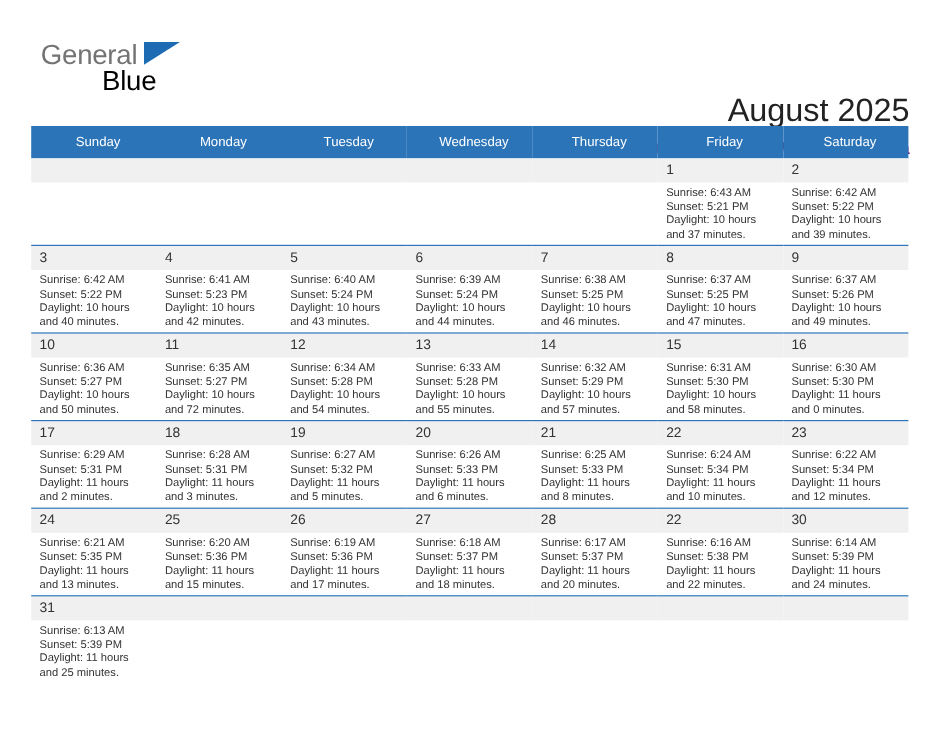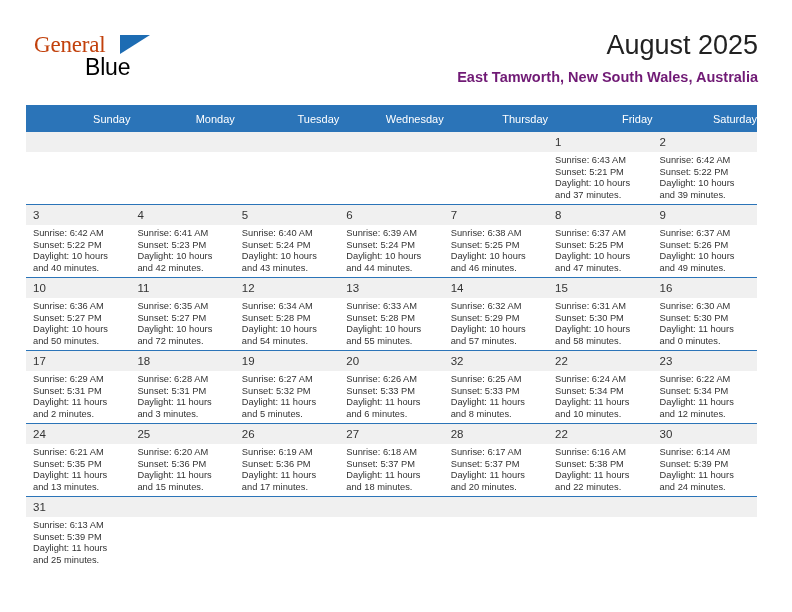--- a/index.html
+++ b/index.html
@@ -35,22 +35,22 @@
     top: 4px;
     width: 170px;
     height: 58px;
   }
   .logo-general {
     position: absolute;
     left: 0;
     top: 0;
     font-size: 23px;
     letter-spacing: -0.2px;
-    color: #c2410c;
-    font-family: Liberation Serif, serif;
+    color: #737373;
+    font-family: Liberation Sans, sans-serif;
   }
   .logo-flag {
     position: absolute;
     left: 86px;
     top: 3px;
     width: 0;
     height: 0;
     border-left: 30px solid #1d6cb3;
     border-bottom: 19px solid transparent;
   }
@@ -67,20 +67,21 @@
     position: absolute;
     right: 0;
     top: 0;
     text-align: right;
   }
   .cal-title {
     font-size: 27px;
     color: #222222;
     line-height: 34px;
     white-space: nowrap;
+    margin-top: 47px;
   }
   .cal-subtitle {
     font-size: 14.5px;
     color: #701a75;
     line-height: 22px;
     margin-top: 4px;
     white-space: nowrap;
     font-weight: bold;
   }
 
@@ -91,21 +92,21 @@
     top: 105px;
     width: 731px;
     border-collapse: collapse;
     table-layout: fixed;
   }
   .calendar th {
     background: #2b74b8;
     color: #ffffff;
     font-size: 11px;
     font-weight: normal;
-    text-align: right;
+    text-align: center;
     padding: 5px 0 5px 7px;
     height: 17px;
     border: none;
   }
   .calendar td {
     vertical-align: top;
     padding: 0;
     border: none;
     border-bottom: 1px solid #2b74b8;
     height: 72px;
@@ -391,21 +392,21 @@
           <td>
             <div class="daynum">20</div>
             <div class="info">
               <div>Sunrise: 6:26 AM</div>
               <div>Sunset: 5:33 PM</div>
               <div>Daylight: 11 hours</div>
               <div>and 6 minutes.</div>
             </div>
           </td>
           <td>
-            <div class="daynum">32</div>
+            <div class="daynum">21</div>
             <div class="info">
               <div>Sunrise: 6:25 AM</div>
               <div>Sunset: 5:33 PM</div>
               <div>Daylight: 11 hours</div>
               <div>and 8 minutes.</div>
             </div>
           </td>
           <td>
             <div class="daynum">22</div>
             <div class="info">

